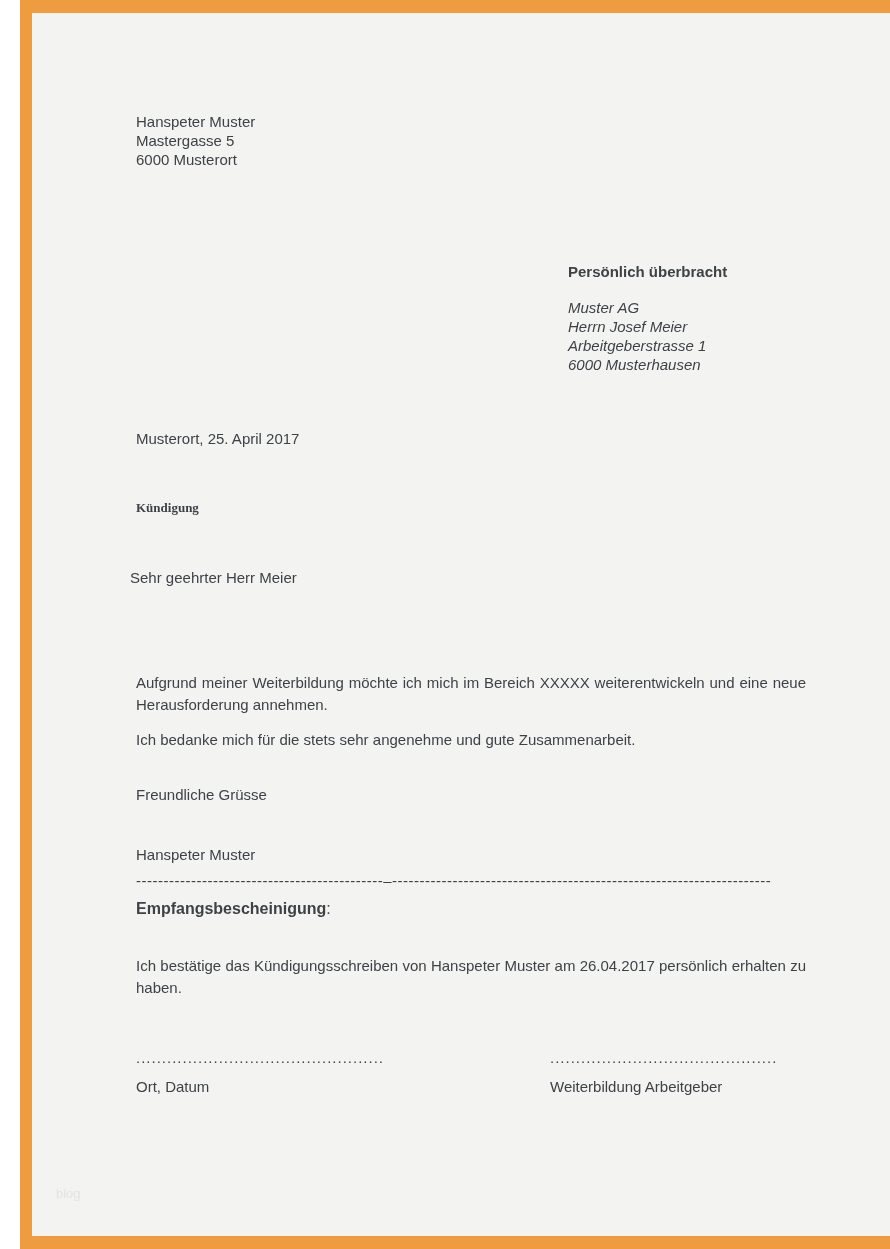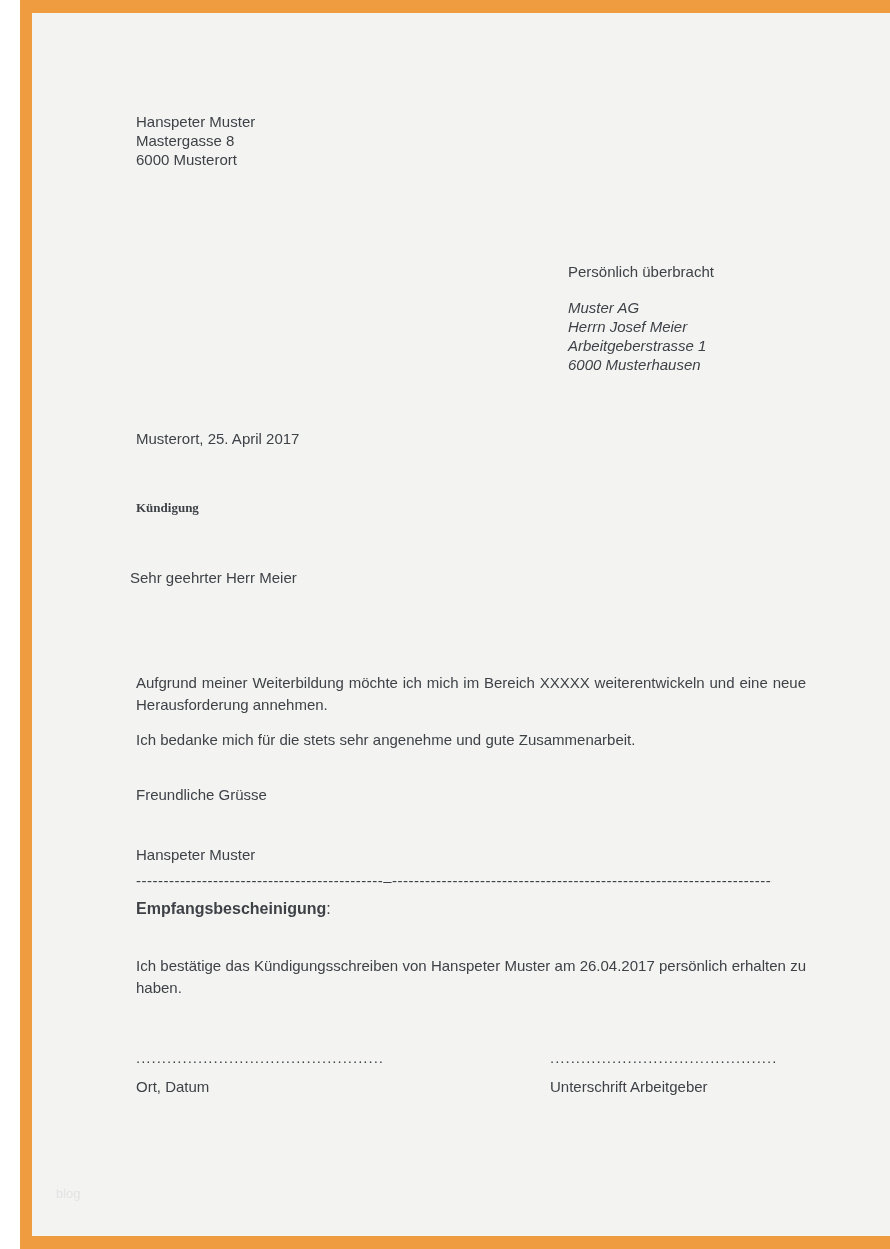--- a/index.html
+++ b/index.html
@@ -24,21 +24,21 @@
     pointer-events: none;
     z-index: 5;
   }
   .abs { position: absolute; }
   .addr { font-size: 15px; line-height: 19px; }
   .body-text { font-size: 15px; line-height: 22px; }
   .para {
     width: 670px;
     text-align: justify;
   }
-  .bold { font-weight: normal; }
+  .bold { font-weight: bold; }
   .subject { font-size: 13px; font-weight: bold; font-family: Liberation Serif, serif; }
   .receipt-heading { font-size: 16px; }
   .receipt-heading .word { font-weight: bold; }
   .clip-line {
     overflow: hidden;
     white-space: nowrap;
     font-size: 15px;
     line-height: 18px;
     letter-spacing: 0.5px;
   }
@@ -49,21 +49,21 @@
 </style>
 </head>
 <body>
 
 <div class="page" style="background: rgb(243, 244, 242); color: rgb(62, 66, 71);">
 
   <div class="frame" style="border-color: rgb(239, 156, 65);"></div>
 
   <div class="abs addr" style="left:116px; top:112px;">
     <div>Hanspeter Muster</div>
-    <div>Mastergasse 8</div>
+    <div>Mastergasse 5</div>
     <div>6000 Musterort</div>
   </div>
 
   <div class="abs addr bold" style="left:548px; top:262px;">Persönlich überbracht</div>
 
   <div class="abs addr" style="left:548px; top:298px;font-style:italic;">
     <div>Muster AG</div>
     <div>Herrn Josef Meier</div>
     <div>Arbeitgeberstrasse 1</div>
     <div>6000 Musterhausen</div>
@@ -88,18 +88,18 @@
 
   <p class="abs body-text para" style="left:116px; top:955px;">Ich bestätige das Kündigungsschreiben von Hanspeter Muster am 26.04.2017 persönlich erhalten zu haben.</p>
 
   <div class="abs sig-field" style="left:116px; top:1048px; width:246px;">
     <div class="dots" style="width:246px;">........................................................................</div>
     <div class="label">Ort, Datum</div>
   </div>
 
   <div class="abs sig-field" style="left:530px; top:1048px; width:228px;">
     <div class="dots" style="width:228px;">........................................................................</div>
-    <div class="label">Unterschrift Arbeitgeber</div>
+    <div class="label">Weiterbildung Arbeitgeber</div>
   </div>
 
   <div class="abs watermark" style="left:36px; top:1186px;">blog</div>
 
 </div>
 
 </body></html>

